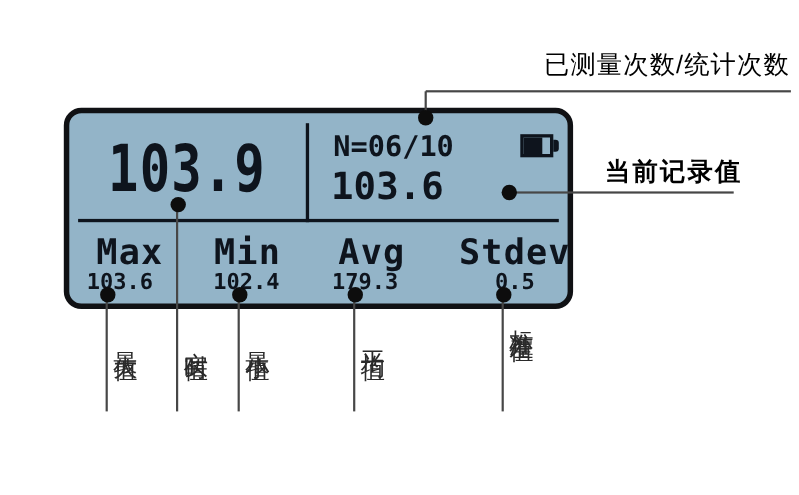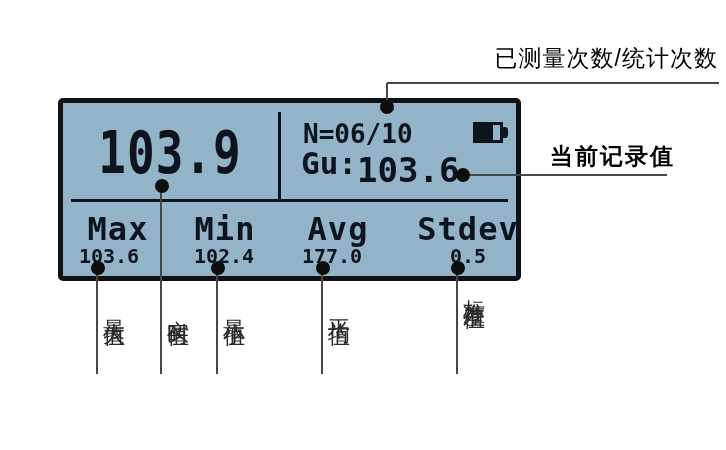--- a/index.html
+++ b/index.html
@@ -4,21 +4,21 @@
 <style>
   html,body{margin:0;padding:0;background:#ffffff;}
   .canvas{
     position:relative;width:726px;height:450px;background:#ffffff;overflow:hidden;
     font-family:"Liberation Sans",sans-serif;
   }
 
   
   .lcd{
     position:absolute;left:58px;top:98px;width:463px;height:183px;
-    box-sizing:border-box;background:#93b4c8;border:5px solid #101114;border-radius:5px;
+    box-sizing:border-box;background:#93b4c8;border:5px solid #101114;border-radius:16px;
   }
   .lcd-text{color:#0e141d;font-family:"DejaVu Sans Mono",monospace;font-weight:bold;}
   .v-divider{position:absolute;left:215px;top:9px;width:3px;height:90px;background:#0e141d;}
   .h-divider{position:absolute;left:8px;top:96px;width:437px;height:3px;background:#0e141d;}
 
   .big-value{
     position:absolute;left:0;top:4px;width:214px;height:92px;
     display:flex;align-items:center;justify-content:center;font-size:46px;letter-spacing:1px;
   }
   .big-value span{display:inline-block;transform:scaleY(1.28);}
@@ -99,32 +99,31 @@
     </div>
 
     <div class="counter lcd-text">N=06/10</div>
 
     <div class="battery">
       <div class="battery-level" style="width: 72%;"></div>
     </div>
     <div class="battery-nub"></div>
 
     <div class="gu-row">
-      <span class="gu-label lcd-text">Gu:</span>
       <span class="gu-value lcd-text">103.6</span>
     </div>
 
     <div class="stat-label lcd-text sc1">Max</div>
     <div class="stat-label lcd-text sc2">Min</div>
     <div class="stat-label lcd-text sc4">Stdev</div>
     <div class="stat-label lcd-text sc3">Avg</div>
 
     <div class="stat-value lcd-text sv1">103.6</div>
     <div class="stat-value lcd-text sv2">102.4</div>
-    <div class="stat-value lcd-text sv3">177.0</div>
+    <div class="stat-value lcd-text sv3">179.3</div>
     <div class="stat-value lcd-text sv4">0.5</div>
   </div>
 
   <div class="line ln-top-h"></div>
   <div class="line ln-top-v"></div>
   <div class="line ln-gu"></div>
   <div class="line ln-rt"></div>
   <div class="line ln-max"></div>
   <div class="line ln-min"></div>
   <div class="line ln-avg"></div>

